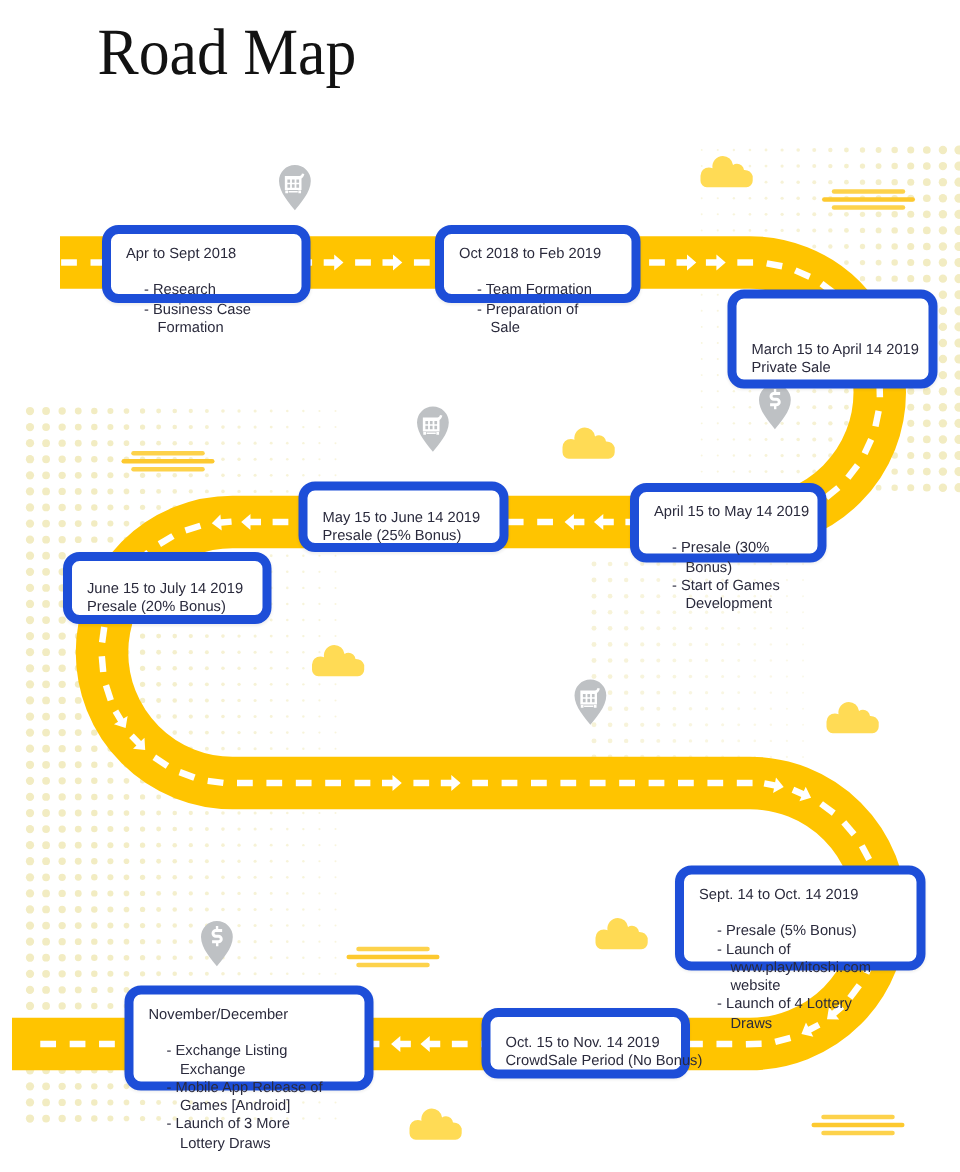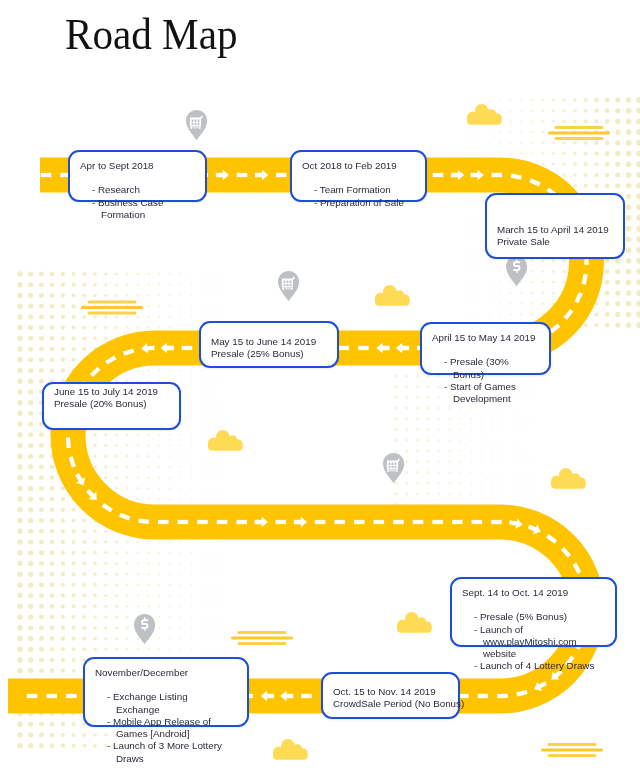--- a/index.html
+++ b/index.html
@@ -1,20 +1,20 @@
 <!DOCTYPE html>
 <html><head>
 <meta charset="utf-8">
 <style>
   html,body{margin:0;padding:0;}
   body{width:640px;height:781px;background:#ffffff;font-family:"Liberation Sans",sans-serif;overflow:hidden;}
   #stage{position:relative;width:640px;height:781px;overflow:hidden;background:#fff;}
   .layer{position:absolute;left:0;top:0;width:640px;height:781px;}
   .title{position:absolute;left:65px;top:12px;font-family:"Liberation Serif",serif;font-size:44px;line-height:46px;color:#121212;white-space:nowrap;transform:scaleX(.935);transform-origin:left top;}
-  .card{position:absolute;background:#ffffff;border:2px solid #1d4ed8;border-radius:11px;box-shadow:0 1px 2px rgba(0,0,0,.07);box-sizing:border-box;padding:8px 6px 6px 10px;}
+  .card{position:absolute;background:#ffffff;border:6px solid #1d4ed8;border-radius:11px;box-shadow:0 1px 2px rgba(0,0,0,.07);box-sizing:border-box;padding:8px 6px 6px 10px;}
   .card .hd{font-size:9.8px;line-height:12.3px;color:#2a2a3c;white-space:nowrap;}
   .card ul{margin:12px;padding:0;list-style:none;}
   .card li{font-size:9.8px;line-height:12.3px;color:#2a2a3c;padding-left:9px;text-indent:-9px;}
   .card li:before{content:"- ";}
   .card .ln{font-size:9.8px;line-height:12.3px;color:#2a2a3c;white-space:nowrap;}
 </style>
 </head>
 <body>
 
 <div id="stage">
@@ -1703,21 +1703,21 @@
     <div class="hd">April 15 to May 14 2019</div>
     <ul>
       <li>Presale (30% Bonus)</li>
       <li>Start of Games Development</li>
     </ul>
   </div>
   <div class="card" style="left:199px;top:321px;width:140px;height:47px;padding-top:13px;">
     <div class="hd">May 15 to June 14 2019</div>
     <div class="ln">Presale (25% Bonus)</div>
   </div>
-  <div class="card" style="left:42px;top:382px;width:139px;height:48px;padding-top:2px;">
+  <div class="card" style="left:42px;top:368px;width:139px;height:48px;padding-top:13px;">
     <div class="hd">June 15 to July 14 2019</div>
     <div class="ln">Presale (20% Bonus)</div>
   </div>
   <div class="card" style="left:450px;top:577px;width:167px;height:70px;">
     <div class="hd">Sept. 14 to Oct. 14  2019</div>
     <ul>
       <li>Presale (5% Bonus)</li>
       <li>Launch of www.playMitoshi.com website</li>
       <li>Launch of 4 Lottery Draws</li>
     </ul>

